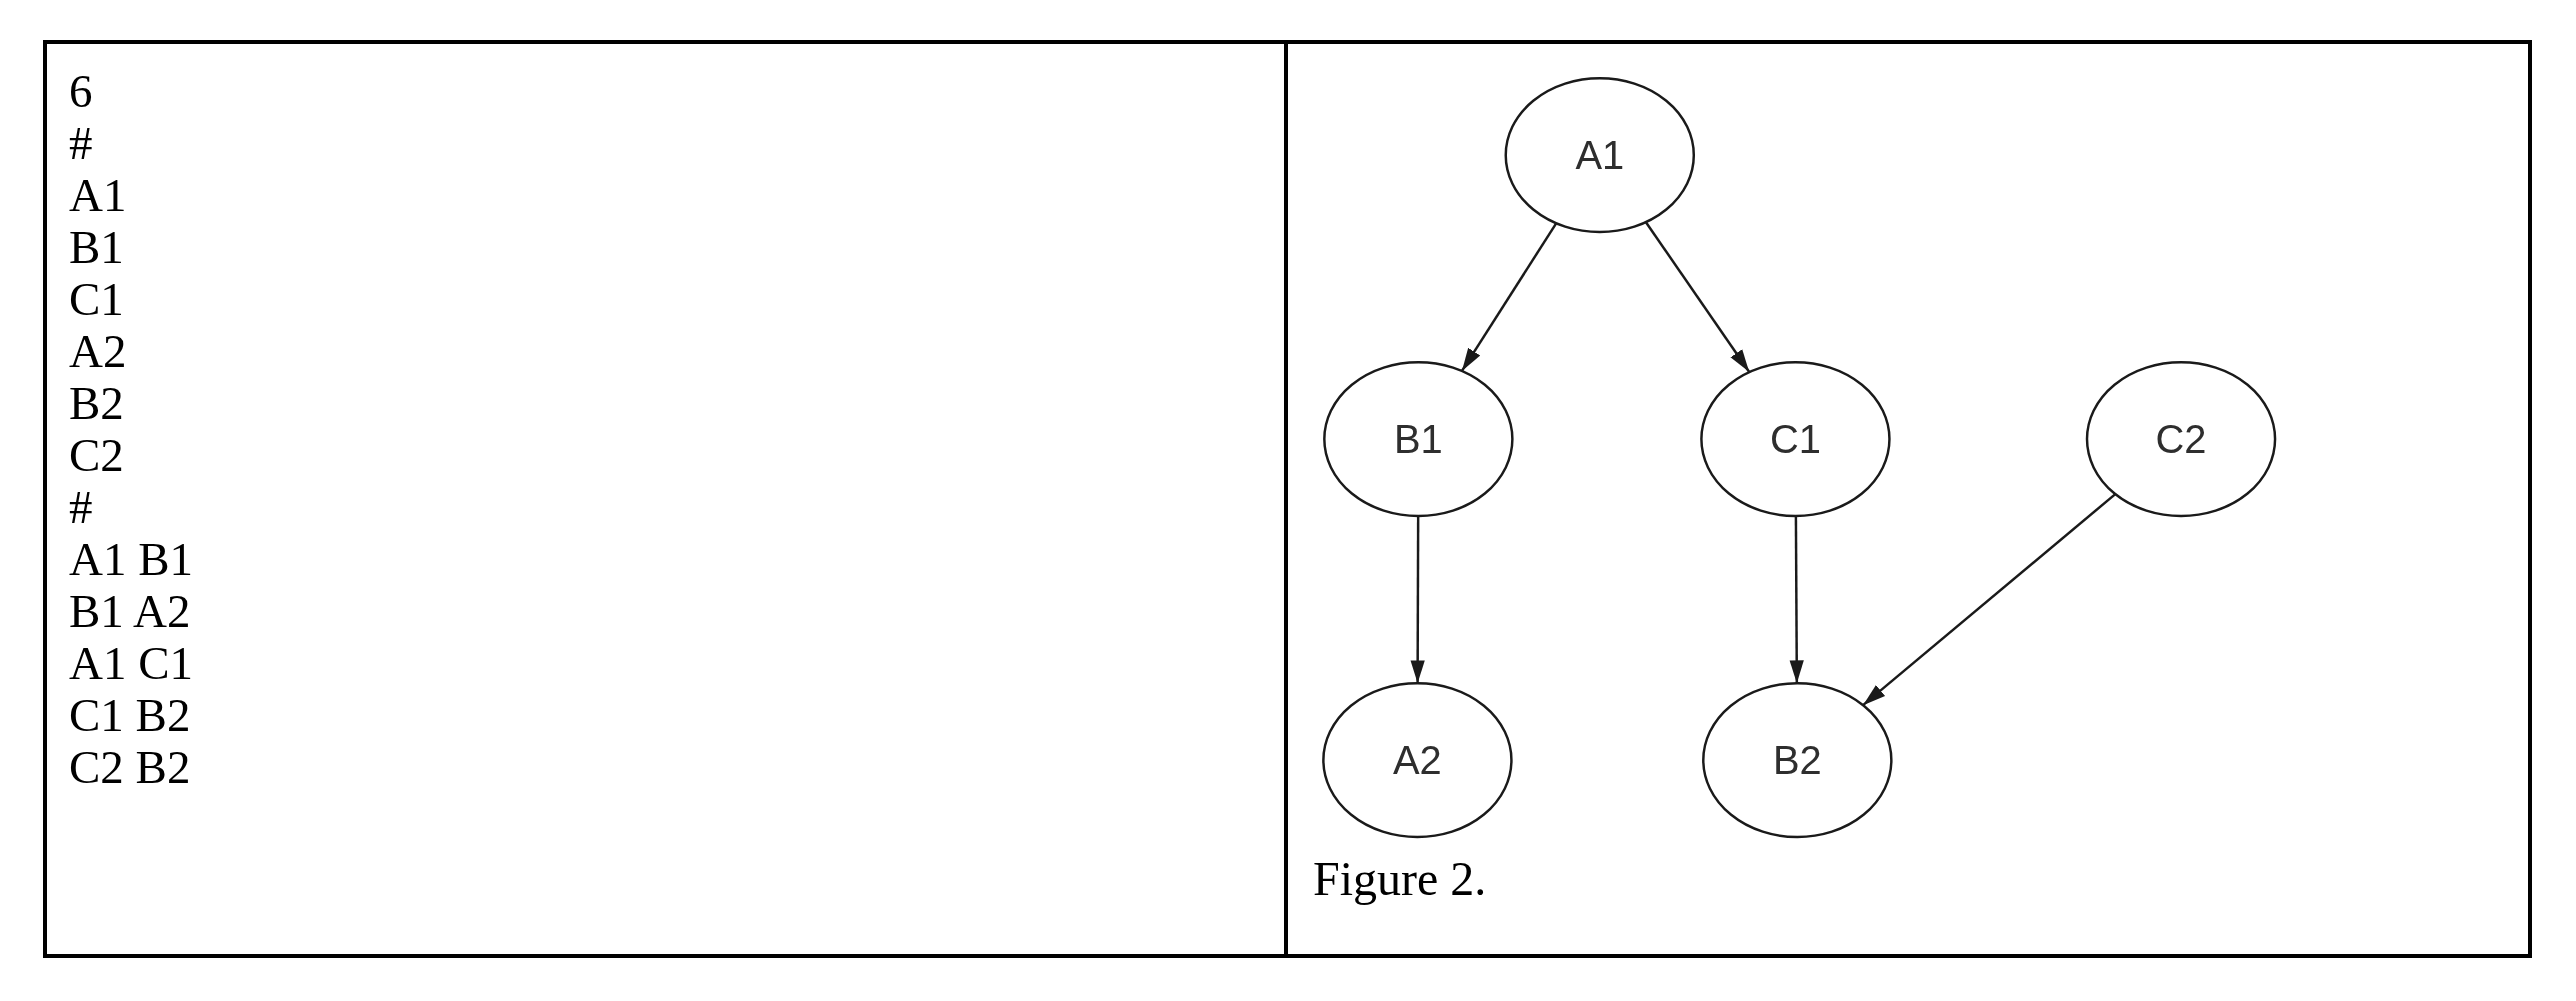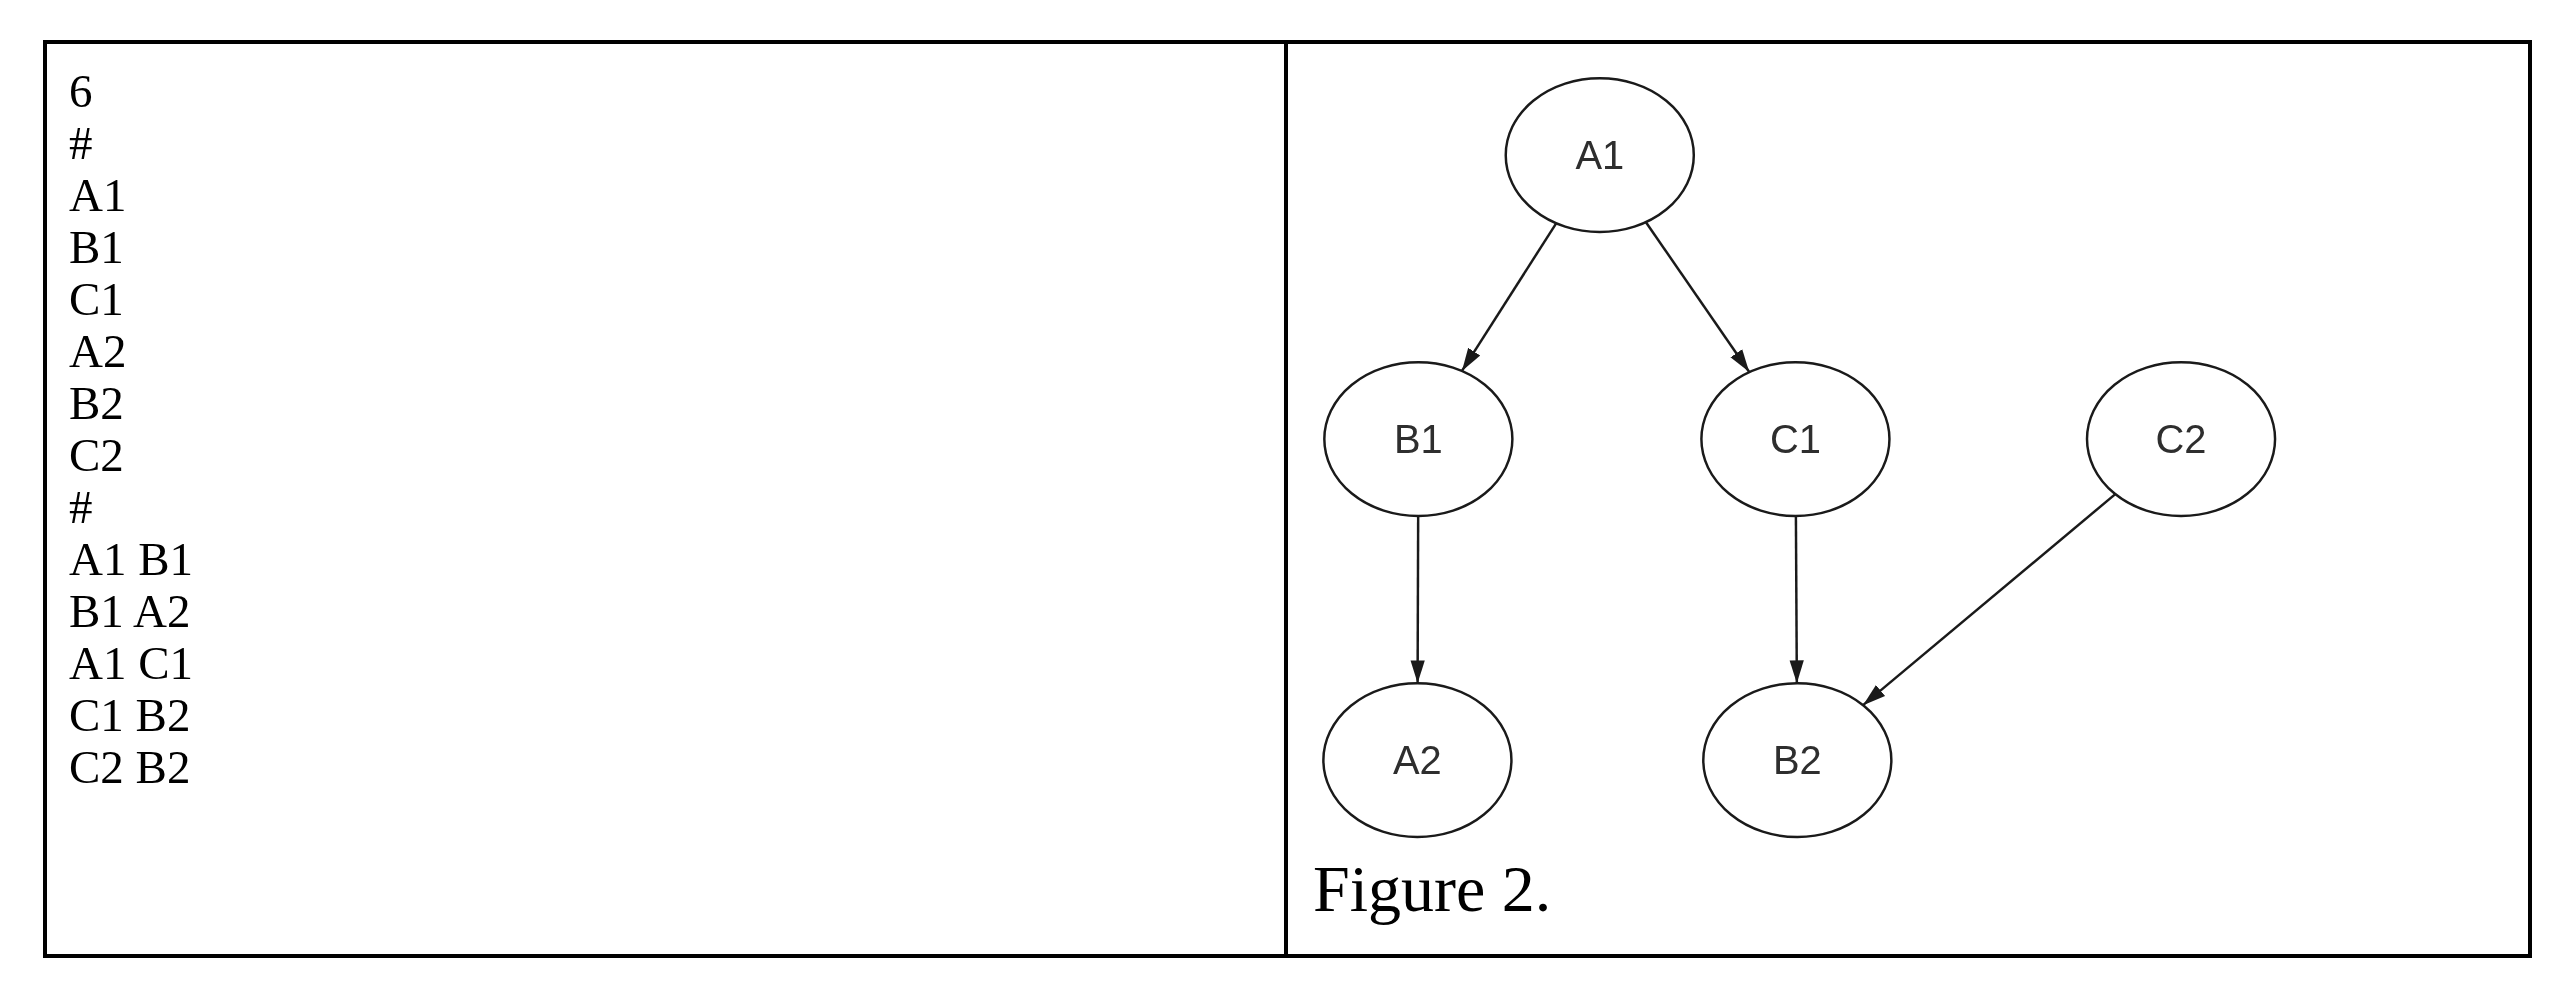--- a/index.html
+++ b/index.html
@@ -60,21 +60,21 @@
   .graph-svg .node-label {
     font-family: "Liberation Sans", sans-serif;
     font-size: 42px;
     fill: #2e2e2e;
     text-anchor: middle;
   }
   .figure-caption {
     position: absolute;
     left: 25px; top: 807px;
     font-family: "Liberation Serif", serif;
-    font-size: 66px;
+    font-size: 48px;
     color: #000000;
     white-space: nowrap;
   }
 </style>
 </head>
 <body>
 
 <div class="table-frame">
 
   <div class="left-cell">

